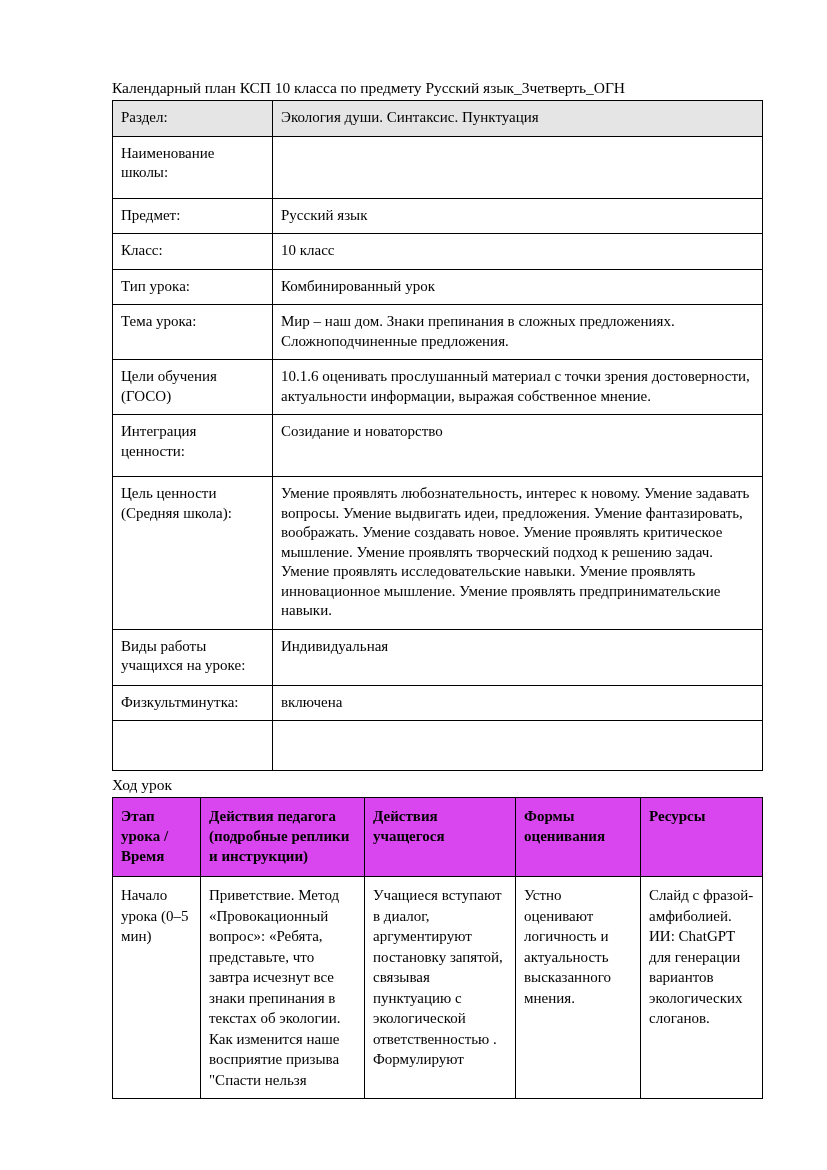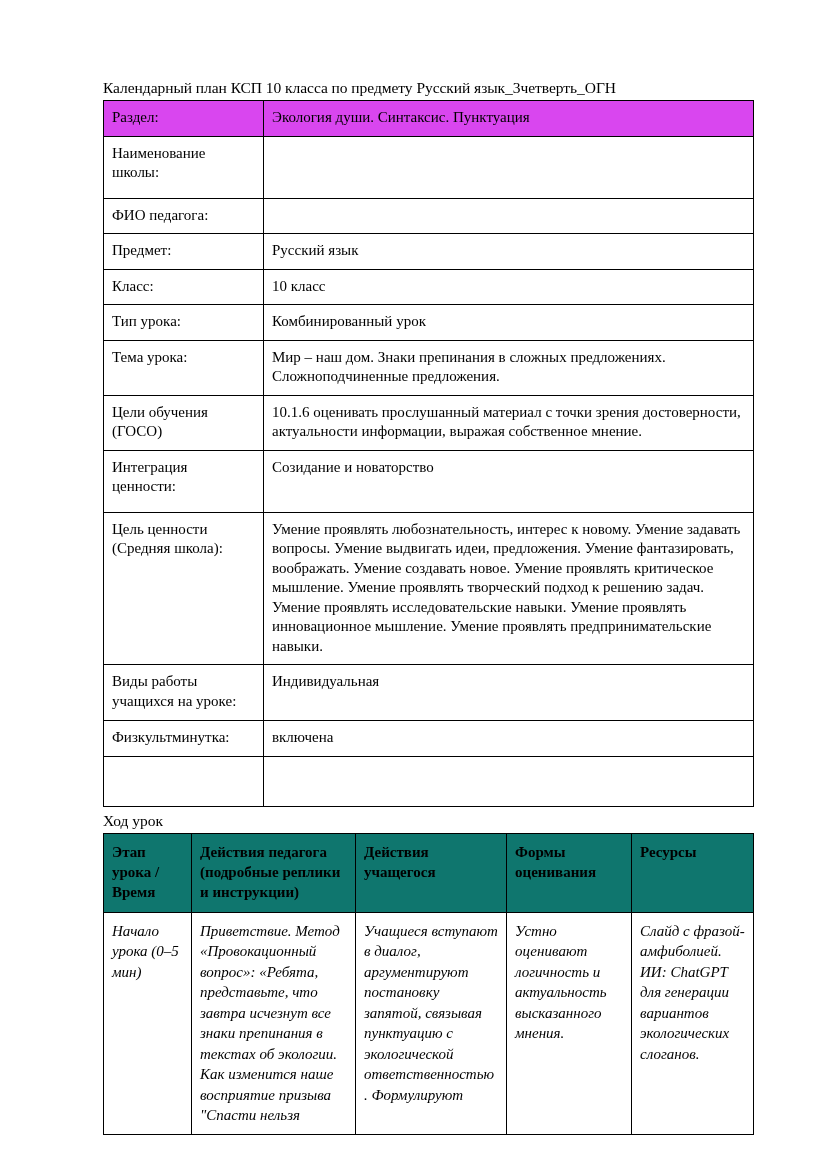--- a/index.html
+++ b/index.html
@@ -10,21 +10,21 @@
   body {
     width: 827px;
     height: 1170px;
     font-family: "Liberation Serif", "DejaVu Serif", serif;
     color: #000000;
     position: relative;
     overflow: hidden;
   }
   .page {
     position: absolute;
-    left: 103px;
+    left: 112px;
     top: 78px;
     width: 650px;
   }
   .doc-title {
     font-size: 15.5px;
     line-height: 19px;
     margin: 0 0 3px 0;
     white-space: nowrap;
     letter-spacing: -0.05px;
   }
@@ -38,50 +38,49 @@
     vertical-align: top;
     text-align: left;
     padding: 7px 8px 8px 8px;
     font-size: 15px;
     line-height: 19.5px;
     font-weight: normal;
   }
   
   .info-table col.c-label { width: 160px; }
   .info-table col.c-value { width: 490px; }
-  .info-table tr.shaded td { background: #d946ef; }
+  .info-table tr.shaded td { background: #e5e5e5; }
   .info-table td.label { }
   .info-table td.value { }
   .spacer-row td { height: 34px; }
   
   .section-caption {
     font-size: 15.5px;
     line-height: 19px;
     margin: 4px 0 3px 0;
   }
   
   .flow-table col.c1 { width: 88px; }
   .flow-table col.c2 { width: 164px; }
   .flow-table col.c3 { width: 151px; }
   .flow-table col.c4 { width: 125px; }
   .flow-table col.c5 { width: 122px; }
   .flow-table thead td {
-    background: #0f766e;
+    background: #d946ef;
     font-weight: bold;
     padding: 8px 8px 10px 8px;
     line-height: 20px;
   }
   .flow-table tbody td {
     padding: 8px 8px 8px 8px;
     line-height: 20.5px;
   }
   .flow-table tbody td.clipped {
     height: 180px;
     overflow: hidden;
-    font-style: italic;
   }
 </style>
 </head>
 <body>
 
 <div class="page">
 
   <div class="doc-title">Календарный план КСП 10 класса по предмету Русский язык_3четверть_ОГН</div>
 
   <table class="info-table">
@@ -89,24 +88,20 @@
       <col class="c-label">
       <col class="c-value">
     </colgroup>
     <tbody>
       <tr class="shaded">
         <td class="label">Раздел:</td>
         <td class="value">Экология души. Синтаксис. Пунктуация</td>
       </tr>
       <tr>
         <td class="label" style="height:46px;">Наименование школы:</td>
-        <td class="value"></td>
-      </tr>
-      <tr>
-        <td class="label" style="height:18px;">ФИО педагога:</td>
         <td class="value"></td>
       </tr>
       <tr>
         <td class="label">Предмет:</td>
         <td class="value">Русский язык</td>
       </tr>
       <tr>
         <td class="label">Класс:</td>
         <td class="value">10 класс</td>
       </tr>

